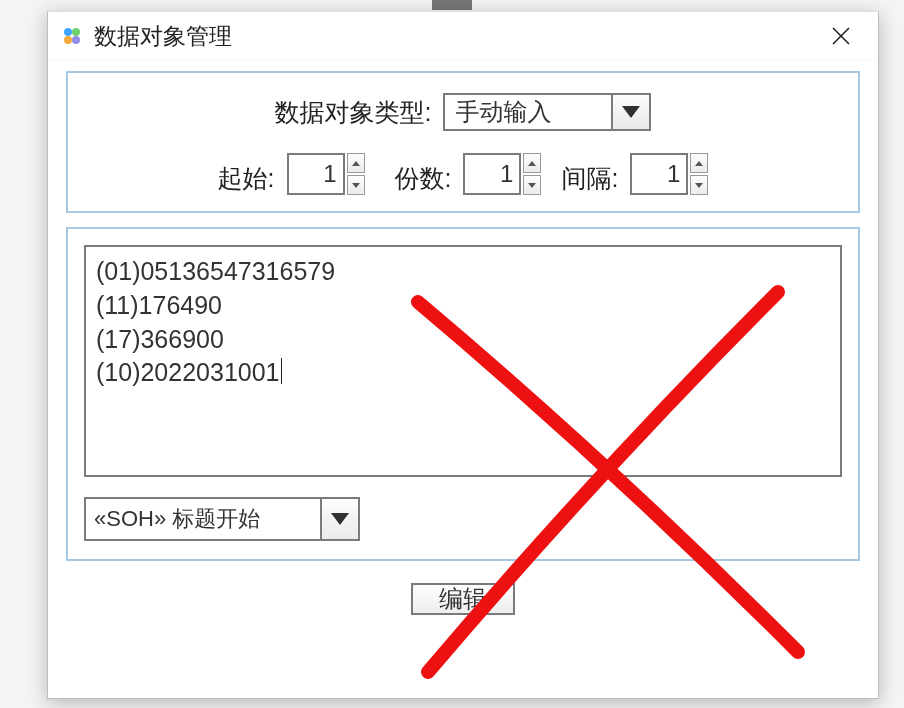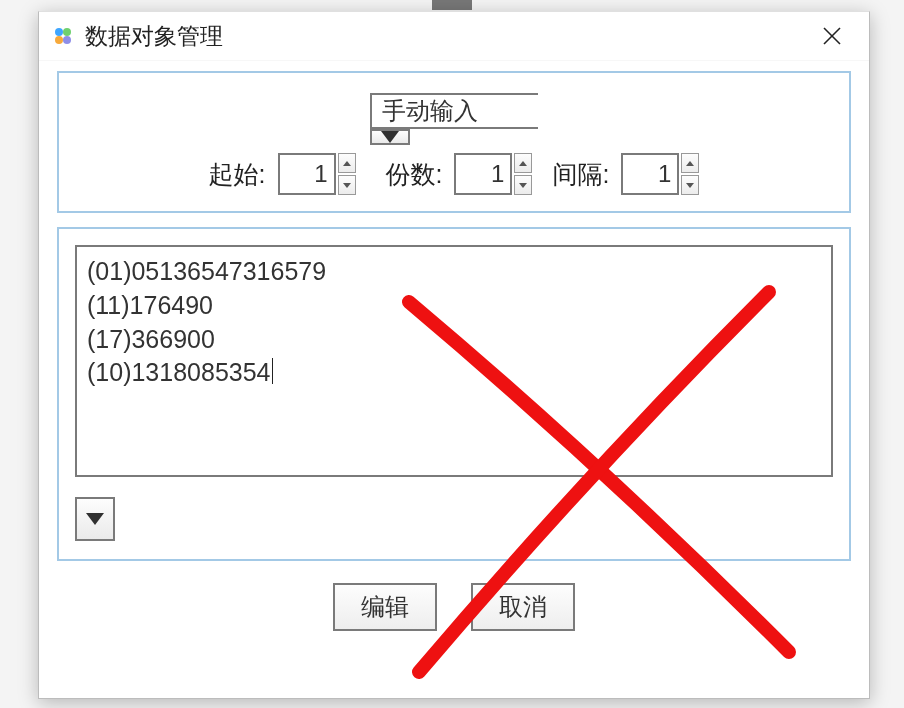--- a/index.html
+++ b/index.html
@@ -16,21 +16,21 @@
   }
   .bg-clutter {
     position: absolute;
     top: 0; left: 50%;
     width: 40px; height: 10px;
     background: #777;
     transform: translateX(-50%);
   }
   .dialog {
     position: absolute;
-    left: 38px;
+    left: 47px;
     top: 11px;
     width: 832px;
     height: 688px;
     background: #ffffff;
     border: 1px solid #bcbcbc;
     border-top: 1px solid #e0e0e0;
     box-shadow: 0 4px 18px rgba(0,0,0,0.25);
     box-sizing: border-box;
   }
   .titlebar {
@@ -66,33 +66,32 @@
     border: 2px solid #a3c9e6;
     padding: 20px 10px 16px 10px;
     box-sizing: border-box;
   }
   .row {
     display: flex;
     align-items: center;
     justify-content: center;
     gap: 12px;
   }
-  .row + .row { margin-top: 22px; }
+  .row + .row { margin-top: 22px; align-items: flex-end; }
 
   .lbl {
     font-size: 25px;
     color: #222;
     white-space: nowrap;
   }
 
   .combo {
     display: flex;
     align-items: stretch;
     height: 38px;
-    flex-direction: column;
   }
   .combo .combo-text {
     border: 2px solid #7a7a7a;
     border-right: none;
     width: 168px;
     padding: 0 10px;
     display: flex;
     align-items: center;
     font-size: 24px;
     background: #fff;
@@ -221,21 +220,21 @@
   }
 
   .footer {
     display: flex;
     justify-content: center;
     gap: 34px;
     margin-top: 22px;
   }
   .btn {
     min-width: 104px;
-    height: 48px;
+    height: 32px;
     border: 2px solid #7a7a7a;
     background: linear-gradient(#fdfdfd,#eeeeee);
     font-size: 24px;
     display: flex;
     align-items: center;
     justify-content: center;
     cursor: pointer;
     box-sizing: border-box;
     padding: 12px 18px;
   }
@@ -269,20 +268,21 @@
     <div class="close-btn">
       <svg width="20" height="20" viewBox="0 0 20 20">
         <line x1="2" y1="2" x2="18" y2="18" stroke="#222" stroke-width="1.6"></line>
         <line x1="18" y1="2" x2="2" y2="18" stroke="#222" stroke-width="1.6"></line>
       </svg>
     </div>
   </div>
 
   <div class="header-panel">
     <div class="row">
+      <span class="lbl">数据对象类型:</span>
       <div class="combo">
         <div class="combo-text">手动输入</div>
         <div class="combo-btn">
           <div class="triangle-down"></div>
         </div>
       </div>
     </div>
 
     <div class="row">
       <span class="lbl">起始:</span>
@@ -323,35 +323,33 @@
             </div>
         </div>
       </div>
     </div>
   </div>
 
   <div class="body-panel">
     <div class="textarea-box"><span>(01)05136547316579</span>
 <span>(11)176490</span>
 <span>(17)366900</span>
-<span>(10)1318085354</span><span class="caret"></span></div>
+<span>(10)2022031001</span><span class="caret"></span></div>
 
     <div class="soh-combo">
+      <div class="c-text">«SOH» 标题开始</div>
       <div class="c-btn">
         <div class="triangle-down"></div>
       </div>
     </div>
   </div>
 
   <div class="footer">
     <div class="btn">
       <span>编辑</span>
-    </div>
-    <div class="btn">
-      <span>取消</span>
     </div>
   </div>
 
   <svg class="red-x" viewBox="0 0 430 420">
     <path d="M 20 30 Q 210 190 400 380" stroke="#e11" stroke-width="14" fill="none" stroke-linecap="round"></path>
     <path d="M 380 20 Q 200 200 30 400" stroke="#e11" stroke-width="14" fill="none" stroke-linecap="round"></path>
   </svg>
 
 </div>
 

